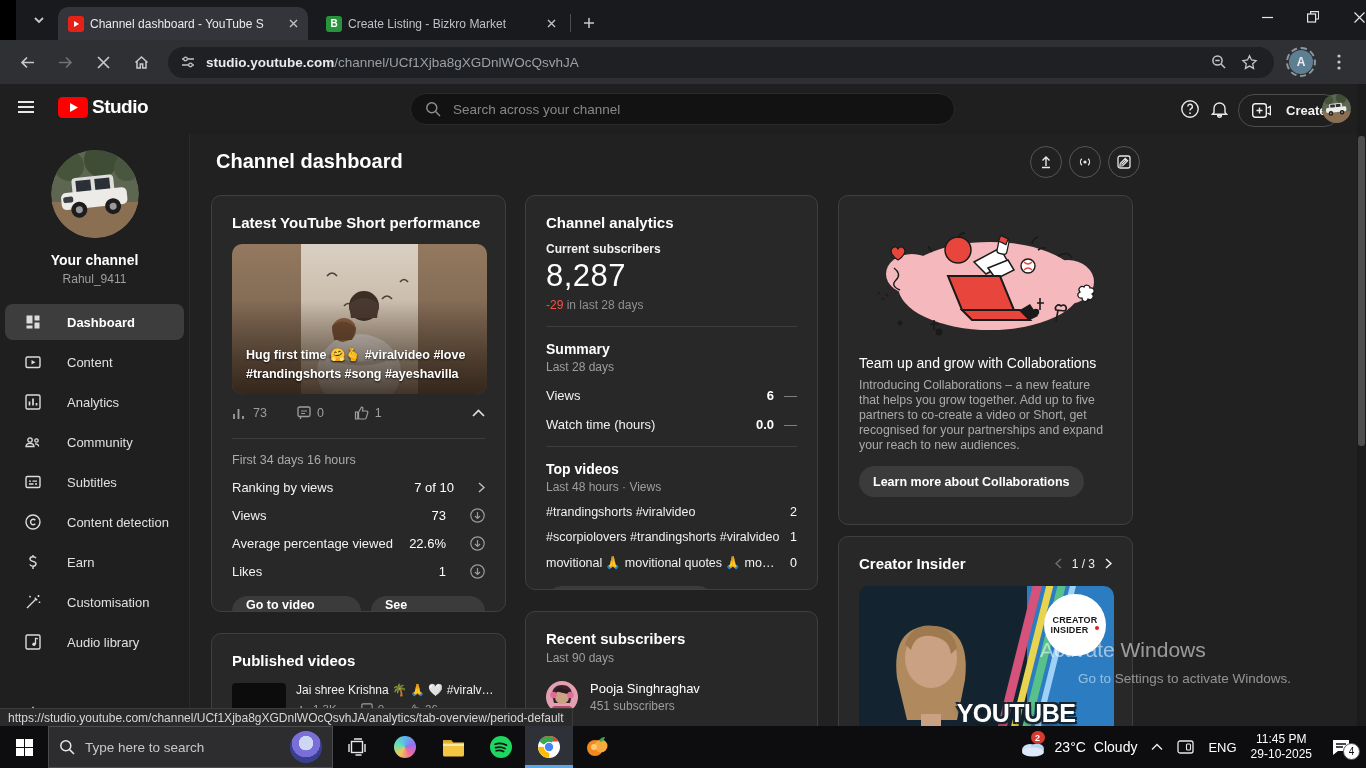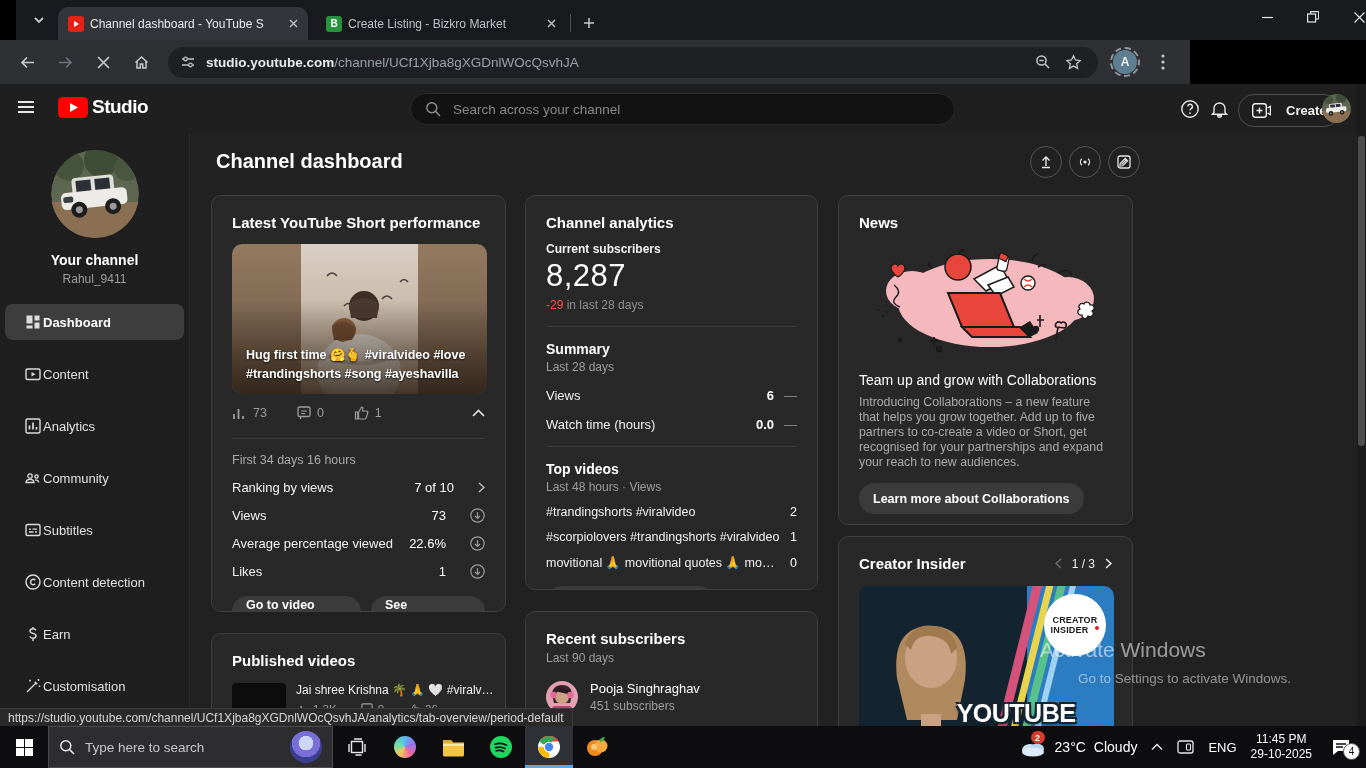--- a/index.html
+++ b/index.html
@@ -18,21 +18,21 @@
   .tab .tab-title{flex:1;font-size:12px;white-space:nowrap;overflow:hidden;margin:0 6px}
   .tab-close{width:18px;height:18px;border-radius:9px;display:flex;align-items:center;justify-content:center;color:#c0c3c7}
   .tab-sep{width:1px;height:18px;background:#4a4d52;margin:6px 4px 0 4px}
   .newtab{width:28px;height:28px;margin-top:6px;border-radius:14px;display:flex;align-items:center;justify-content:center;color:#c8c9cb}
   .fav{width:16px;height:16px;border-radius:3px;display:flex;align-items:center;justify-content:center;flex:none}
   .fav.yt{background:#e62117}
   .fav.bz{background:#27943d;color:#fff;font-size:10px;font-weight:bold}
   #wincontrols{position:absolute;right:0;top:0;height:34px;display:flex}
   .wc{width:46px;height:34px;display:flex;align-items:center;justify-content:center;color:#e4e6e9}
 
-  #toolbar{position:absolute;left:0;top:40px;width:1190px;height:44px;background:#2e3033;display:flex;align-items:center;padding:0 8px;box-sizing:border-box}
+  #toolbar{position:absolute;left:0;top:40px;width:1366px;height:44px;background:#2e3033;display:flex;align-items:center;padding:0 8px;box-sizing:border-box}
   .tb-btn{width:32px;height:32px;margin:0 3px;border-radius:16px;display:flex;align-items:center;justify-content:center;color:#c8c9cb}
   .tb-btn.dim{color:#6e7176}
   #omnibox{flex:1;height:31px;margin:0 8px;background:#1e2023;border-radius:16px;display:flex;align-items:center;padding:0 12px}
   #omnibox .host{color:#e8eaed;font-size:13.5px;font-weight:bold}
   #omnibox .path{color:#9aa0a6;font-size:13.5px}
   .omni-ico{width:26px;height:26px;display:flex;align-items:center;justify-content:center;color:#c2c5c9;margin-left:4px}
   #profile-chip{width:30px;height:30px;border-radius:15px;margin:0 4px;position:relative;display:flex;align-items:center;justify-content:center}
   #profile-chip .pc-inner{width:24px;height:24px;border-radius:12px;background:#5e7f92;color:#e9eef1;font-size:12px;font-weight:bold;display:flex;align-items:center;justify-content:center}
   #profile-chip .pc-ring{position:absolute;inset:0;border-radius:50%;border:2px dashed #8f969e}
 
@@ -47,21 +47,21 @@
   .hdr-ico{position:absolute;top:13px;width:24px;height:24px;color:#e8e8e8;display:flex;align-items:center;justify-content:center}
   #create-btn{position:absolute;left:1238px;top:10px;height:31px;border:1px solid #4d4d4d;border-radius:16px;display:flex;align-items:center;gap:15px;padding:0 13px;color:#f1f1f1;font-size:13px;font-weight:bold;background:#1f1f1f}
   #hdr-avatar{position:absolute;left:1322px;top:10px;width:29px;height:29px;border-radius:50%;overflow:hidden}
 
   
   #sidebar{position:absolute;left:0;top:134px;width:190px;height:592px;background:#1f1f1f;border-right:1px solid #2b2b2b;box-sizing:border-box}
   #side-avatar{width:88px;height:88px;border-radius:50%;overflow:hidden;margin:16px auto 0 auto}
   #chan-label{text-align:center;font-size:14px;font-weight:bold;color:#fff;margin-top:14px}
   #chan-name{text-align:center;font-size:12px;color:#9e9e9e;margin-top:4px}
   #side-menu{margin-top:18px}
-  .m-item{height:36px;display:flex;align-items:center;padding-left:18px;color:#e0e0e0;font-size:13px;font-weight:500;margin:16px 5px;border-radius:8px}
+  .m-item{height:36px;display:flex;align-items:center;padding-left:18px;gap:24px;color:#e0e0e0;font-size:13px;font-weight:500;margin:4px 5px;border-radius:8px}
   .m-item .mi{width:20px;height:20px;color:#dcdcdc}
   .m-item.active{background:#3d3d3d;color:#fff;font-weight:bold}
   #side-footer{margin-top:36px}
 
   
   #content{position:absolute;left:190px;top:134px;width:1176px;height:592px;background:#212121;overflow:hidden}
   #page-title{position:absolute;left:26px;top:16px;font-size:20px;font-weight:bold;color:#fff}
   #page-actions{position:absolute;left:840px;top:12px;display:flex;gap:7px}
   .pa-btn{width:30px;height:30px;border:1px solid #555;border-radius:50%;display:flex;align-items:center;justify-content:center;color:#e8e8e8}
   .card{position:absolute;background:#282828;border:1px solid #3f3f3f;border-radius:10px;box-sizing:border-box;padding:18px 20px;overflow:hidden}
@@ -681,21 +681,20 @@
           </svg>
       </span>
       <div>
         <div id="sub-name">Pooja Singhraghav</div>
         <div id="sub-count">451 subscribers</div>
       </div>
     </div>
   </div>
 
   <div class="card" id="card-news">
-    <div class="card-title">News</div>
     <div id="news-illo">
       <svg width="232" height="118" viewBox="0 0 232 118">
         <ellipse cx="120" cy="62" rx="92" ry="44" fill="#f5b9bd"></ellipse>
         <ellipse cx="42" cy="50" rx="26" ry="20" fill="#f5b9bd"></ellipse>
         <ellipse cx="198" cy="58" rx="26" ry="22" fill="#f5b9bd"></ellipse>
         <path d="M104 38l26-14 8 14-22 12z" fill="#fff" stroke="#1a1a1a" stroke-width="1.5"></path>
         <path d="M118 44l20-8 6 10-18 9z" fill="#fff" stroke="#1a1a1a" stroke-width="1.5"></path>
         <path d="M78 52h52l14 34H92z" fill="#e8453c" stroke="#1a1a1a" stroke-width="2"></path>
         <path d="M92 86h58l10 10H102z" fill="#e8453c" stroke="#1a1a1a" stroke-width="2"></path>
         <path d="M150 86l10 10 8-4-8-12z" fill="#1a1a1a"></path>

